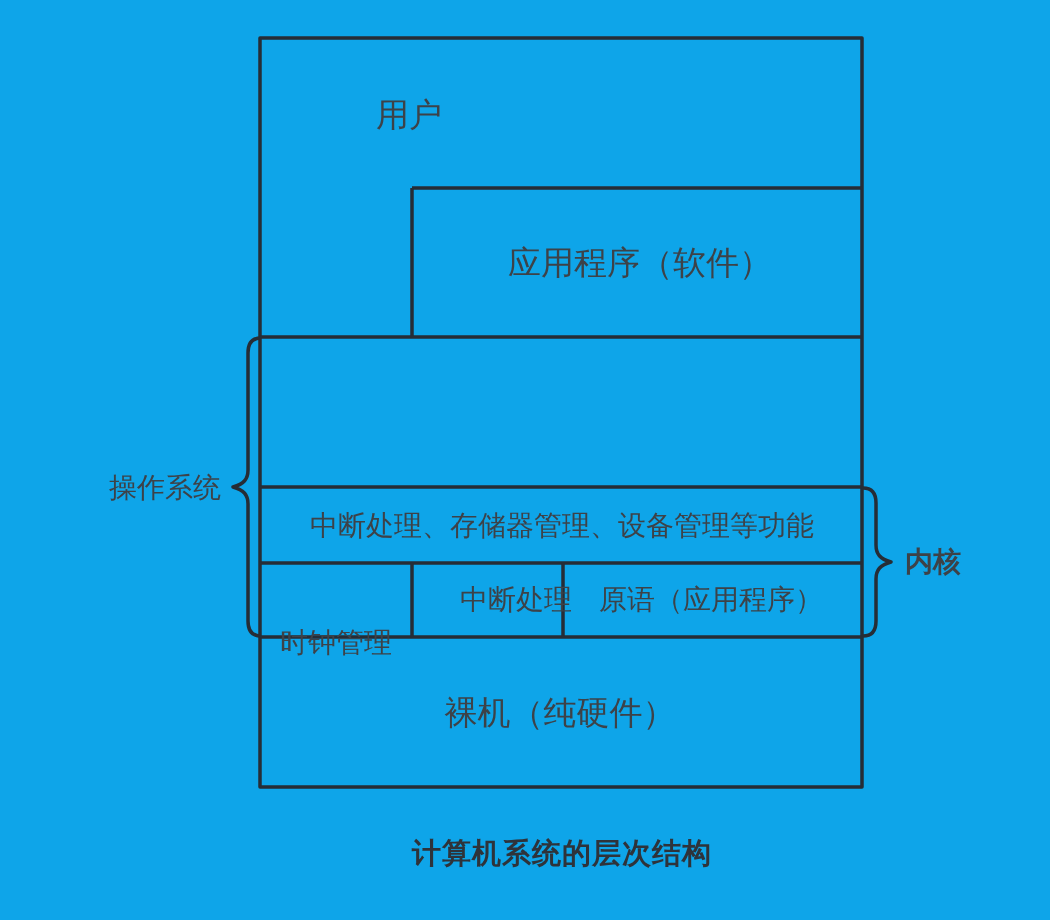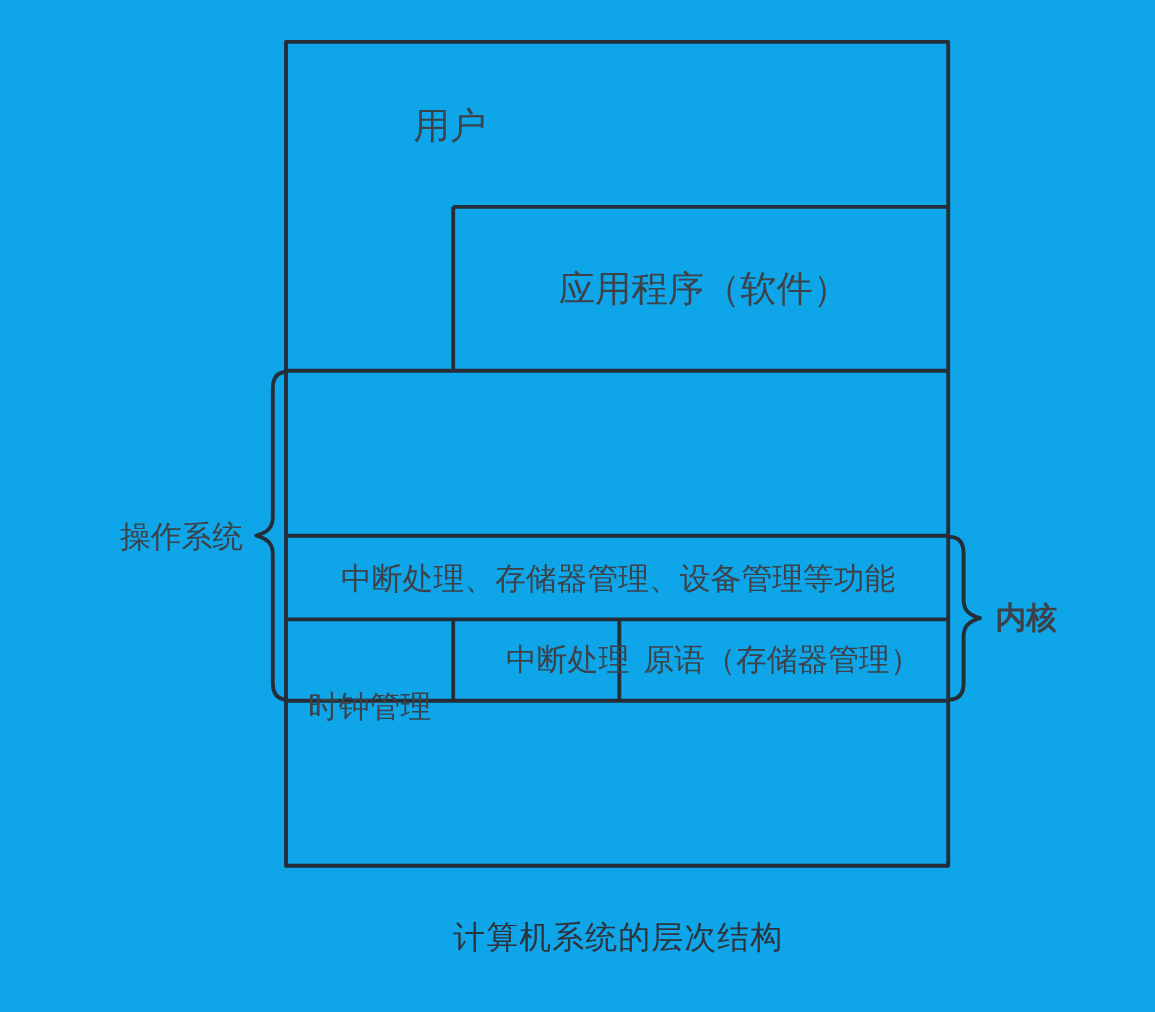--- a/index.html
+++ b/index.html
@@ -34,21 +34,21 @@
     transform: translate(-50%, -50%);
     white-space: nowrap;
     color: #3d4248;
     line-height: 1;
   }
   .lbl-big    { font-size: 33px; }
   .lbl-med    { font-size: 28px; }
   .lbl-side   { font-size: 28px; }
   .lbl-caption {
     font-size: 29px;
-    font-weight: normal;
+    font-weight: bold;
     color: #2e333a;
     letter-spacing: 1px;
   }
 </style>
 </head>
 <body>
 
 <div class="canvas">
 
   <svg class="diagram-svg" viewBox="0 0 1050 920" aria-hidden="true">
@@ -75,22 +75,23 @@
 
   <div class="lbl lbl-big" style="left:640px; top:262px;">应用程序（软件）</div>
 
 
   <div class="lbl lbl-med" style="left:562px; top:526px;">中断处理、存储器管理、设备管理等功能</div>
 
   <div class="lbl lbl-med" style="left:336px; top:600px;margin-top:43px;">时钟管理</div>
 
   <div class="lbl lbl-med" style="left:488px; top:600px;margin-left:28px;">中断处理</div>
 
-  <div class="lbl lbl-med" style="left:711px; top:600px;">原语（存储器管理）</div>
+  <div class="lbl lbl-med" style="left:711px; top:600px;">原语（应用程序）</div>
 
+  <div class="lbl lbl-big" style="left:560px; top:712px;">裸机（纯硬件）</div>
 
   <div class="lbl lbl-side" style="left:165px; top:488px;">操作系统</div>
 
   <div class="lbl lbl-side" style="left:933px; top:562px;font-weight:bold;">内核</div>
 
   <div class="lbl lbl-caption" style="left:562px; top:853px;">计算机系统的层次结构</div>
 
 </div>
 
 </body></html>

